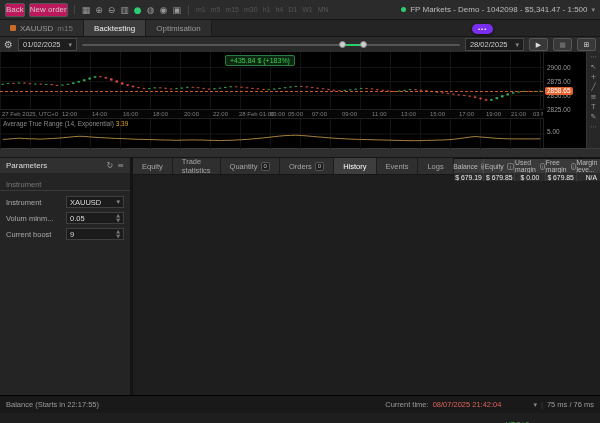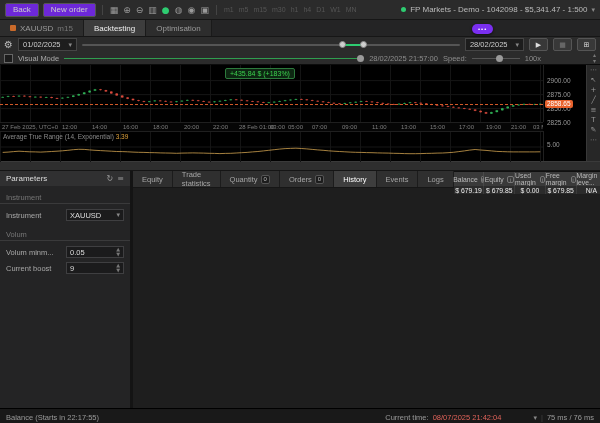--- a/index.html
+++ b/index.html
@@ -2,21 +2,21 @@
 <html><head>
 <meta charset="utf-8">
 <style>
   html,body{margin:0;padding:0;background:#111;}
   .app{position:relative;width:600px;height:423px;background:#1e1e1e;overflow:hidden;
        font-family:"Liberation Sans",sans-serif;color:#ccc;font-size:8px;}
   .icon{font-family:"DejaVu Sans",sans-serif;}
 
   
   .topbar{height:20px;background:#2b2b2b;border-bottom:1px solid #161616;display:flex;align-items:center;gap:4px;padding:0 5px;box-sizing:border-box;}
-  .btn{background:#6d28d9;border:1px solid #555;border-radius:2px;color:#ccc;font-size:8px;padding:1px 7px;line-height:10px;}
+  .btn{background:#be185d;border:1px solid #555;border-radius:2px;color:#ccc;font-size:8px;padding:1px 0;line-height:10px;}
   .ticon{color:#9a9a9a;font-size:9px;padding:0 1px;}
   .tsep{width:1px;height:10px;background:#444;margin:0 2px;}
   .tf{color:#555;font-size:7px;padding:0 1px;}
   .account{margin-left:auto;display:flex;align-items:center;gap:4px;font-size:8px;color:#bbb;white-space:nowrap;}
   .greendot{width:5px;height:5px;border-radius:50%;background:#2ecc71;}
   .caret{color:#888;font-size:7px;}
 
   
   .tabbar{height:16px;background:#242425;display:flex;align-items:stretch;border-bottom:1px solid #161616;}
   .tab{display:flex;align-items:center;gap:4px;padding:0 10px;font-size:8px;background:#2d2d2d;color:#999;border-right:1px solid #1a1a1a;}
@@ -183,36 +183,20 @@
     </div>
     <div class="datebox">
       <span>28/02/2025</span>
       <span class="caret icon">▾</span>
     </div>
     <div class="smallbtn icon">▶</div>
     <div class="smallbtn dim icon">■</div>
     <div class="smallbtn icon">⊞</div>
   </div>
 
-  <div class="visualbar">
-    <span class="checkbox"></span>
-    <span>Visual Mode</span>
-    <div class="progress">
-      <div class="pline"></div>
-      <div class="pdot"></div>
-    </div>
-    <span style="color:#8d8d8d">28/02/2025 21:57:00</span>
-    <span style="color:#8d8d8d">Speed:</span>
-    <div class="speedslider">
-      <div class="strack"></div>
-      <div class="sdot"></div>
-    </div>
-    <span style="color:#8d8d8d">100x</span>
-    <div class="updown icon">▴<br>▾</div>
-  </div>
 
   <div class="chart">
     <div class="pane">
       <svg id="candles" width="543" height="57">
           <line x1="0" x2="543" y1="15.6" y2="15.6" stroke="#161616"></line>
           <line x1="0" x2="543" y1="29.6" y2="29.6" stroke="#161616"></line>
           <line x1="0" x2="543" y1="43.6" y2="43.6" stroke="#161616"></line>
           <line x1="2.7" x2="2.7" y1="31.5" y2="32.5" stroke="#2fae55" stroke-width="0.6"></line>
           <rect x="1.4" width="2.6" y="31.9" height="0.8" fill="#2fae55"></rect>
           <line x1="8.1" x2="8.1" y1="30.6" y2="32.2" stroke="#2fae55" stroke-width="0.6"></line>
@@ -482,21 +466,20 @@
         </span>
       </div>
       <div class="pgroup">Instrument</div>
       <div class="prow">
         <span>Instrument</span>
         <div class="pctrl">
           <span>XAUUSD</span>
           <span class="caret icon">▾</span>
         </div>
       </div>
-      <div class="pgroup">Volum</div>
       <div class="prow">
         <span>Volum minm...</span>
         <div class="pctrl">
           <span>0.05</span>
           <span class="stepper icon">▲<br>▼</span>
         </div>
       </div>
       <div class="prow">
         <span>Current boost</span>
         <div class="pctrl">

